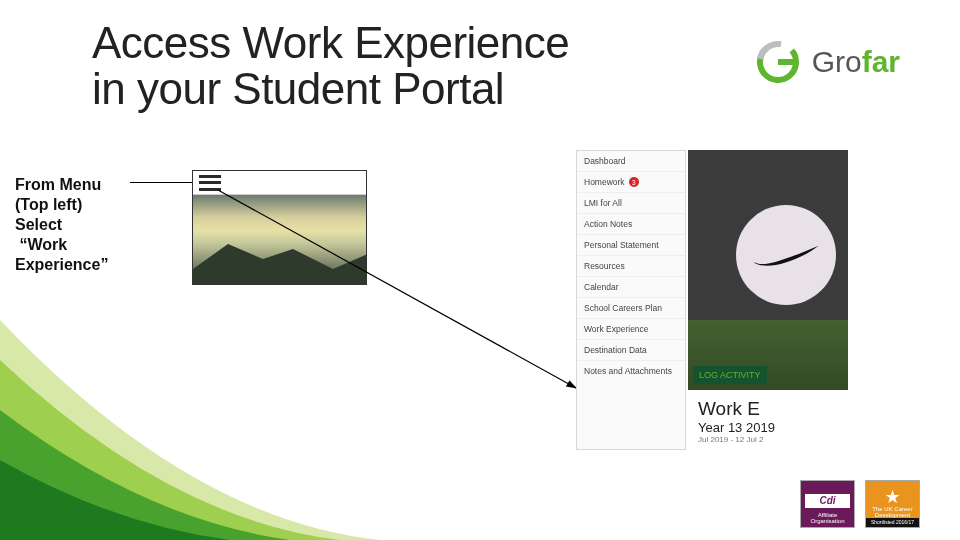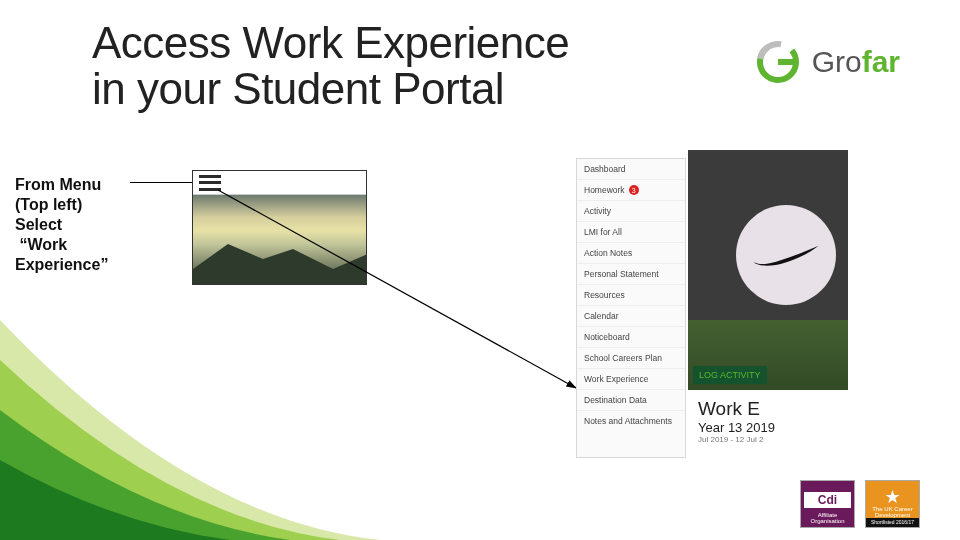--- a/index.html
+++ b/index.html
@@ -20,40 +20,40 @@
   .thumb { position: absolute; left: 192px; top: 170px; width: 175px; height: 115px; border: 1px solid #333; background: #eee; overflow: hidden; }
   .thumb .bar { position: absolute; left: 0; top: 0; right: 0; height: 24px; background: #fff; border-bottom: 1px solid #ccc; display: flex; align-items: center; padding-left: 6px; }
   .hamburger { width: 22px; height: 16px; display: flex; flex-direction: column; justify-content: space-between; }
   .hamburger span { display: block; height: 3px; background: #2a2a2a; }
   .sky { position: absolute; left: 0; top: 24px; right: 0; bottom: 0; background: linear-gradient(#6d7b6f 0%, #d6ce9d 25%, #e8e1a6 40%, #c2c69a 55%, #3e4a3b 100%); }
   .mtn { position: absolute; bottom: 0; left: 0; right: 0; height: 45px; }
 
   .arrow-line { position: absolute; left: 130px; top: 182px; width: 62px; height: 0; border-top: 1px solid #000; }
   .arrow-svg { position: absolute; left: 188px; top: 170px; pointer-events: none; }
 
-  .menu-shot { position: absolute; left: 576px; top: 158px; width: 110px; height: 300px; background: #fafafa; border: 1px solid #d8d8d8; font-size: 8.5px; color: #444; }
+  .menu-shot { position: absolute; left: 576px; top: 150px; width: 110px; height: 300px; background: #fafafa; border: 1px solid #d8d8d8; font-size: 8.5px; color: #444; }
   .menu-shot .mi { padding: 5px 7px; border-bottom: 1px solid #eee; display: flex; align-items: center; gap: 4px; }
   .menu-shot .mi:last-child { border-bottom: none; }
   .badge { display: inline-flex; width: 10px; height: 10px; border-radius: 50%; background: #d22; color: #fff; font-size: 7px; align-items: center; justify-content: center; }
 
   .right-shot { position: absolute; left: 688px; top: 150px; width: 160px; height: 300px; background: #3b3b3b; overflow: hidden; }
   .right-shot .nike { position: absolute; right: 12px; top: 55px; width: 100px; height: 100px; border-radius: 50%; background: #e8e1e8; display: flex; align-items: center; justify-content: center; }
   .right-shot .log-btn { position: absolute; left: 5px; top: 216px; background: #14532d; color: #5fb52f; font-size: 9px; padding: 4px 6px; }
   .right-shot .band { position: absolute; left: 0; top: 240px; right: 0; bottom: 0; background: #fff; padding: 8px 10px; color: #222; }
   .right-shot .band .wh { font-size: 19px; font-weight: 300; }
   .right-shot .band .yr { font-size: 13px; }
   .right-shot .band .dr { font-size: 8px; color: #777; }
   .right-shot .grass { position: absolute; left: 0; bottom: 60px; right: 0; height: 70px; background: linear-gradient(#4a7a2a, #2e5418); opacity: 0.6; }
 
   .corner-svg { position: absolute; left: 0; bottom: 0; pointer-events: none; }
 
   .footer-badges { position: absolute; right: 40px; bottom: 12px; display: flex; gap: 10px; align-items: flex-end; }
   .fb { width: 55px; height: 48px; border: 1px solid #aaa; font-size: 6px; line-height: 1; display: flex; flex-direction: column; justify-content: flex-end; align-items: center; text-align: center; padding: 3px; color: #fff; }
   .fb.cdi { background: #6a1a5a; }
-  .fb.cdi .lg { background: #fff; color: #6a1a5a; font-size: 12px; font-weight: 700; padding: 2px 14px; margin-bottom: 4px; }
+  .fb.cdi .lg { background: #fff; color: #6a1a5a; font-size: 10px; font-weight: 700; font-style: italic; padding: 2px 14px; margin-bottom: 4px; }
   .fb.cda { background: #e8941e; position: relative; }
   .fb.cda .star-wrap { font-size: 18px; color: #fff; }
   .fb.cda .bl { position: absolute; bottom: 0; left: 0; right: 0; background: #111; color: #fff; padding: 2px; font-size: 5px;}
 </style>
 </head>
 <body>
 
 <div class="slide">
 
   <div class="title">Access Work Experience in your Student Portal</div>
@@ -107,39 +107,33 @@
 
   <div class="menu-shot">
     <div class="mi">
         <span>Dashboard</span>
       </div>
     <div class="mi">
         <span>Homework</span>
         <span class="badge">3</span>
       </div>
     <div class="mi">
-        <span>Activity</span>
-      </div>
-    <div class="mi">
         <span>LMI for All</span>
       </div>
     <div class="mi">
         <span>Action Notes</span>
       </div>
     <div class="mi">
         <span>Personal Statement</span>
       </div>
     <div class="mi">
         <span>Resources</span>
       </div>
     <div class="mi">
         <span>Calendar</span>
-      </div>
-    <div class="mi">
-        <span>Noticeboard</span>
       </div>
     <div class="mi">
         <span>School Careers Plan</span>
       </div>
     <div class="mi">
         <span>Work Experience</span>
       </div>
     <div class="mi">
         <span>Destination Data</span>
       </div>

